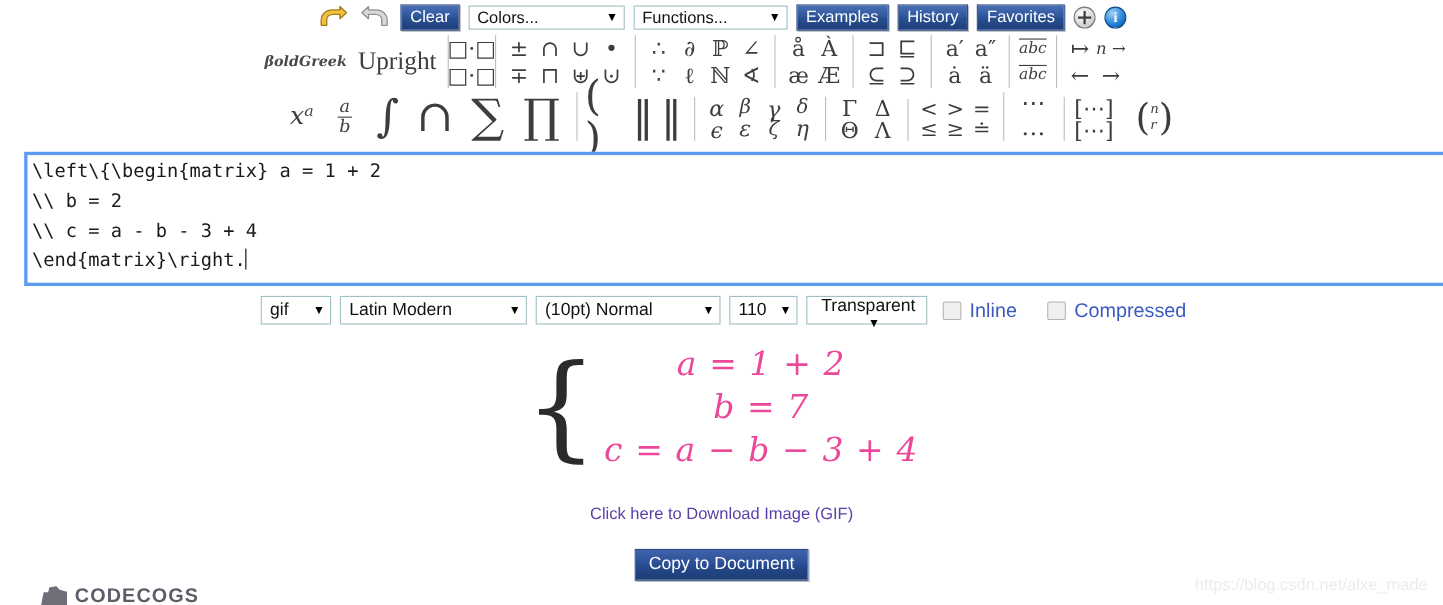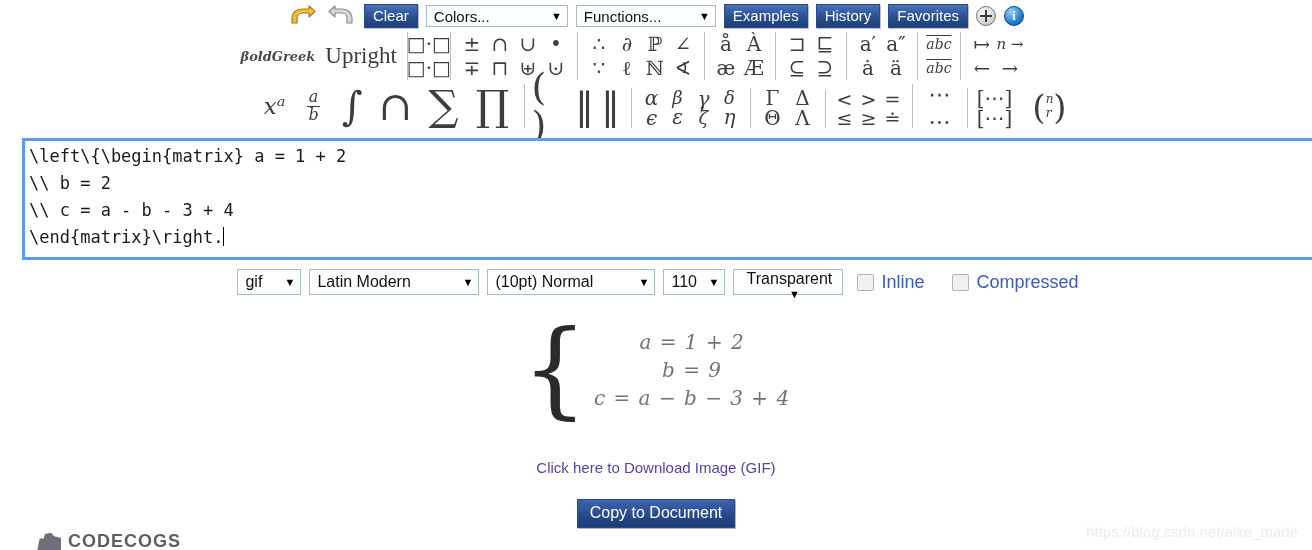--- a/index.html
+++ b/index.html
@@ -246,24 +246,24 @@
     font-weight: 300;
   }
   .eqlines {
     display: flex;
     flex-direction: column;
     align-items: center;
     gap: 4px;
   }
   .eqline {
     font-family: "DejaVu Serif", serif;
-    font-size: 20px;
+    font-size: 30px;
     font-style: italic;
     letter-spacing: 1px;
-    color: #737373;
+    color: #ec4899;
     white-space: nowrap;
   }
 
   
   .dl-link {
     position: absolute;
     left: 0; top: 459px;
     width: 1312px;
     text-align: center;
     font-size: 15px;
@@ -601,21 +601,21 @@
       <span class="cbox"></span>
       <span class="clabel">Compressed</span>
     </span>
   </div>
 
   <div class="render-zone">
     <div class="eqwrap">
       <span class="brace">{</span>
       <span class="eqlines">
         <span class="eqline">a = 1 + 2</span>
-        <span class="eqline">b = 9</span>
+        <span class="eqline">b = 7</span>
         <span class="eqline">c = a − b − 3 + 4</span>
       </span>
     </div>
   </div>
 
   <a class="dl-link" href="#">Click here to Download Image (GIF)</a>
 
   <div class="copy-btn-wrap">
     <button class="copy-btn">Copy to Document</button>
   </div>

